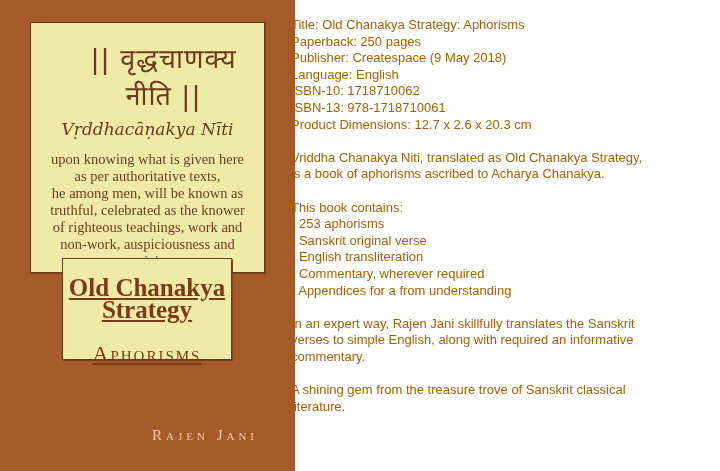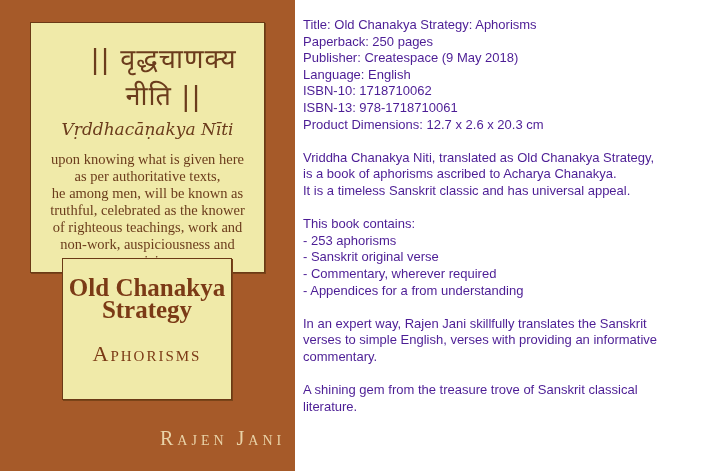--- a/index.html
+++ b/index.html
@@ -7,28 +7,28 @@
   .cover { position: absolute; left: 0; top: 0; width: 295px; height: 471px; background: #a65a29; }
   .panel-top {
     position: absolute; left: 30px; top: 22px; width: 235px; height: 251px;
     background: #f0eaa9; border: 1px solid #6b3a16; box-shadow: 1px 1px 0 #7a4418;
     text-align: center; color: #6b3c1c; box-sizing: border-box;
   }
   .devanagari { font-family: "DejaVu Sans", sans-serif; font-size: 27px; margin-top: 16px; letter-spacing: 1px; color: #6b3c1c; padding-left: 32px; }
   .translit { font-family: "DejaVu Serif", serif; font-size: 17px; margin-top: 6px; color: #6b3c1c; font-style: italic; }
   .verse { font-family: "Liberation Serif", serif; font-size: 14.5px; line-height: 17px; margin-top: 12px; color: #6b3c1c; white-space: pre-line; }
   .panel-bottom {
-    position: absolute; left: 62px; top: 258px; width: 170px; height: 142px;
+    position: absolute; left: 62px; top: 258px; width: 170px; height: 102px;
     background: #f0eaa9; border: 1px solid #6b3a16; box-shadow: 1px 1px 0 #7a4418;
-    text-align: center; color: #7a3c17; box-sizing: border-box;
+    text-align: center; color: #7a3c17; box-sizing: border-box; text-decoration: underline;
   }
   .title-main { font-family: "Liberation Serif", serif; font-size: 25px; line-height: 22px; margin-top: 18px; font-weight: bold; color: #7b3a16; white-space: pre-line; }
   .title-sub { font-family: "Liberation Serif", serif; font-size: 22px; margin-top: 20px; letter-spacing: 2px; color: #7b3a16; font-variant: small-caps; }
-  .author { position: absolute; left: 160px; top: 427px; font-family: "Liberation Serif", serif; font-size: 20px; letter-spacing: 4px; color: #e9d3a8; font-variant: small-caps; }
-  .details { position: absolute; left: 303px; top: 17px; width: 410px; font-family: "Liberation Sans", sans-serif; font-size: 13px; line-height: 16.6px; color: #4c1d95; }
+  .author { position: absolute; left: 152px; top: 427px; font-family: "Liberation Serif", serif; font-size: 15px; letter-spacing: 4px; color: #e9d3a8; font-variant: small-caps; }
+  .details { position: absolute; left: 291px; top: 17px; width: 410px; font-family: "Liberation Sans", sans-serif; font-size: 13px; line-height: 16.6px; color: #a16207; }
   .details .line { white-space: nowrap; }
   .details .gap { height: 16.6px; }
 </style>
 </head>
 <body>
 
 <div class="cover">
   <div class="panel-top">
     <div class="devanagari">|| वृद्धचाणक्य नीति ||</div>
     <div class="translit">Vṛddhacāṇakya Nīti</div>
@@ -52,27 +52,27 @@
   <div class="line">Title: Old Chanakya Strategy: Aphorisms</div>
   <div class="line">Paperback: 250 pages</div>
   <div class="line">Publisher: Createspace (9 May 2018)</div>
   <div class="line">Language: English</div>
   <div class="line">ISBN-10: 1718710062</div>
   <div class="line">ISBN-13: 978-1718710061</div>
   <div class="line">Product Dimensions: 12.7 x 2.6 x 20.3 cm</div>
   <div class="gap"></div>
   <div class="line">Vriddha Chanakya Niti, translated as Old Chanakya Strategy,</div>
   <div class="line">is a book of aphorisms ascribed to Acharya Chanakya.</div>
-  <div class="line">It is a timeless Sanskrit classic and has universal appeal.</div>
   <div class="gap"></div>
   <div class="line">This book contains:</div>
   <div class="line">- 253 aphorisms</div>
   <div class="line">- Sanskrit original verse</div>
+  <div class="line">- English transliteration</div>
   <div class="line">- Commentary, wherever required</div>
   <div class="line">- Appendices for a from understanding</div>
   <div class="gap"></div>
   <div class="line">In an expert way, Rajen Jani skillfully translates the Sanskrit</div>
-  <div class="line">verses to simple English, verses with providing an informative</div>
+  <div class="line">verses to simple English, along with required an informative</div>
   <div class="line">commentary.</div>
   <div class="gap"></div>
   <div class="line">A shining gem from the treasure trove of Sanskrit classical</div>
   <div class="line">literature.</div>
 </div>
 
 </body></html>

